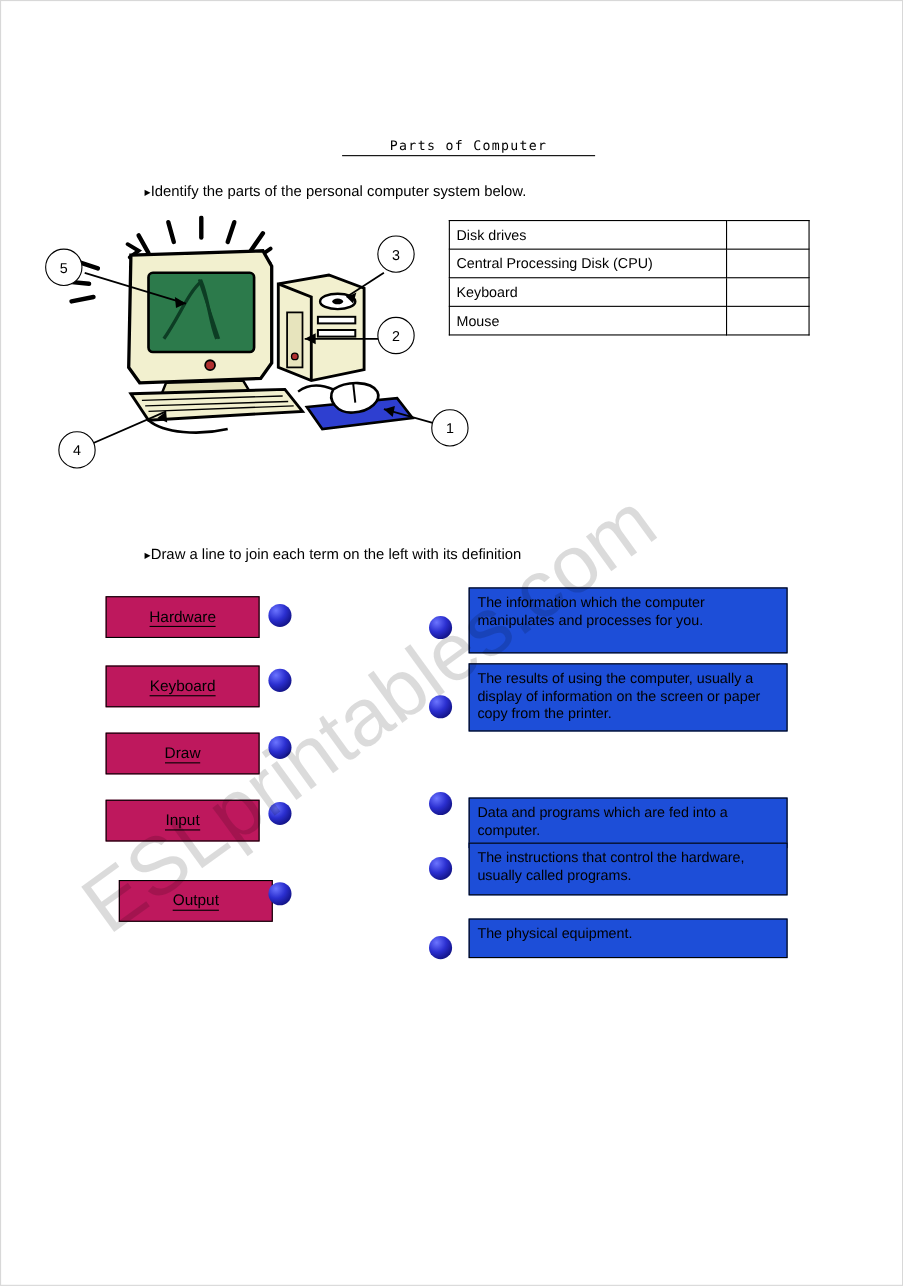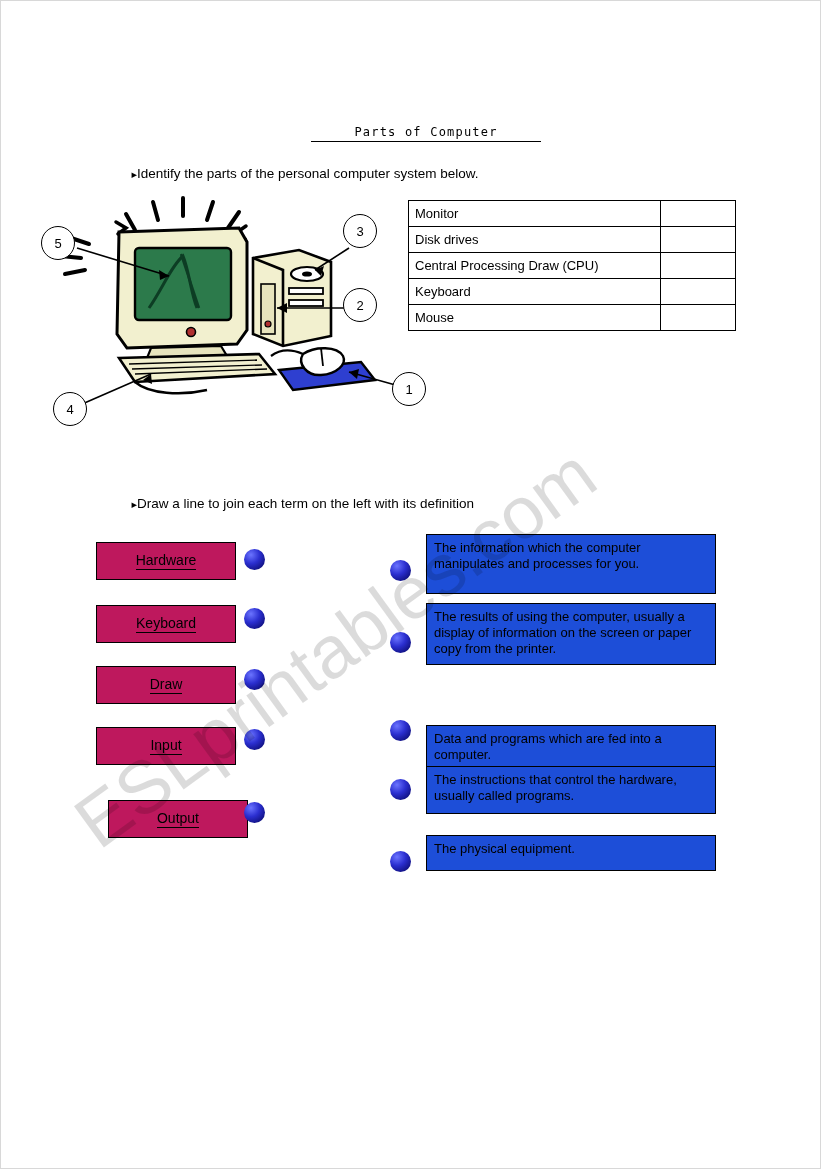--- a/index.html
+++ b/index.html
@@ -161,29 +161,25 @@
 
   <div class="title">Parts of Computer</div>
 
   <div class="instr" id="instr1">
     <span class="bullet">▸</span><span>Identify the parts of the personal computer system below.</span>
   </div>
 
   <table class="parts-table">
     <tbody>
       <tr>
-        <td>Monitor</td>
-        <td class="ans"></td>
-      </tr>
-      <tr>
         <td>Disk drives</td>
         <td class="ans"></td>
       </tr>
       <tr>
-        <td>Central Processing Draw (CPU)</td>
+        <td>Central Processing Disk (CPU)</td>
         <td class="ans"></td>
       </tr>
       <tr>
         <td>Keyboard</td>
         <td class="ans"></td>
       </tr>
       <tr>
         <td>Mouse</td>
         <td class="ans"></td>
       </tr>

